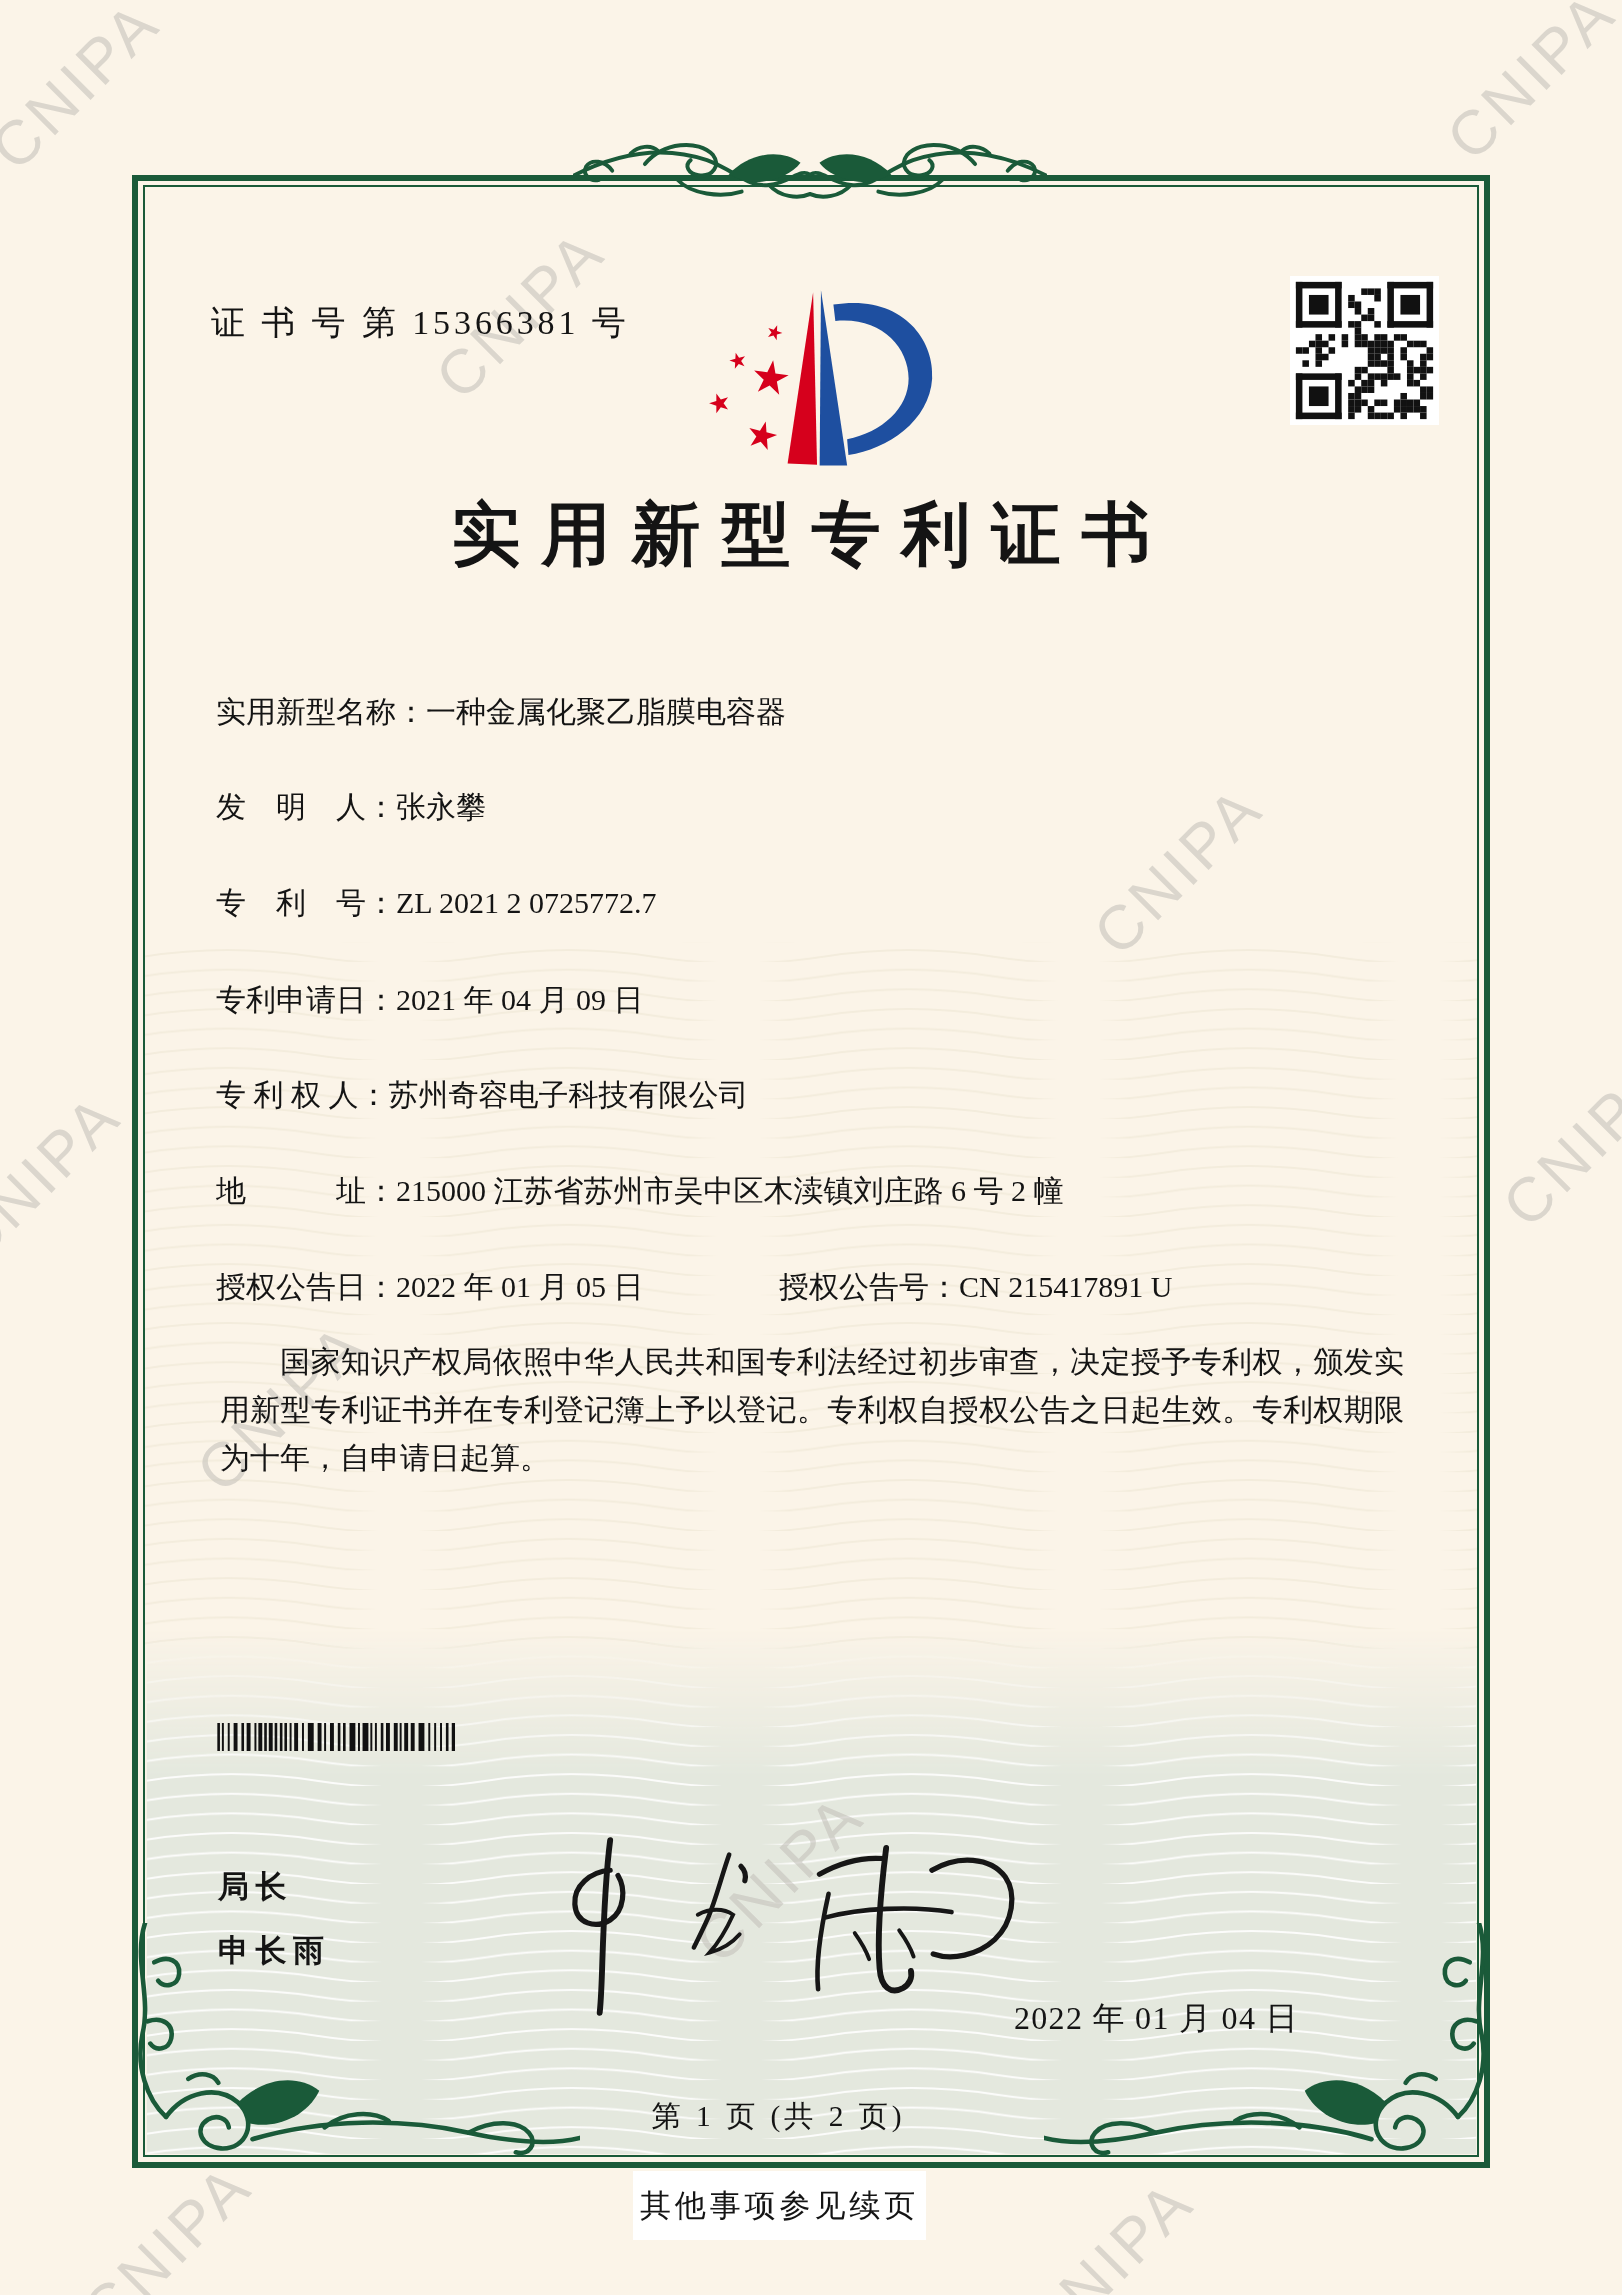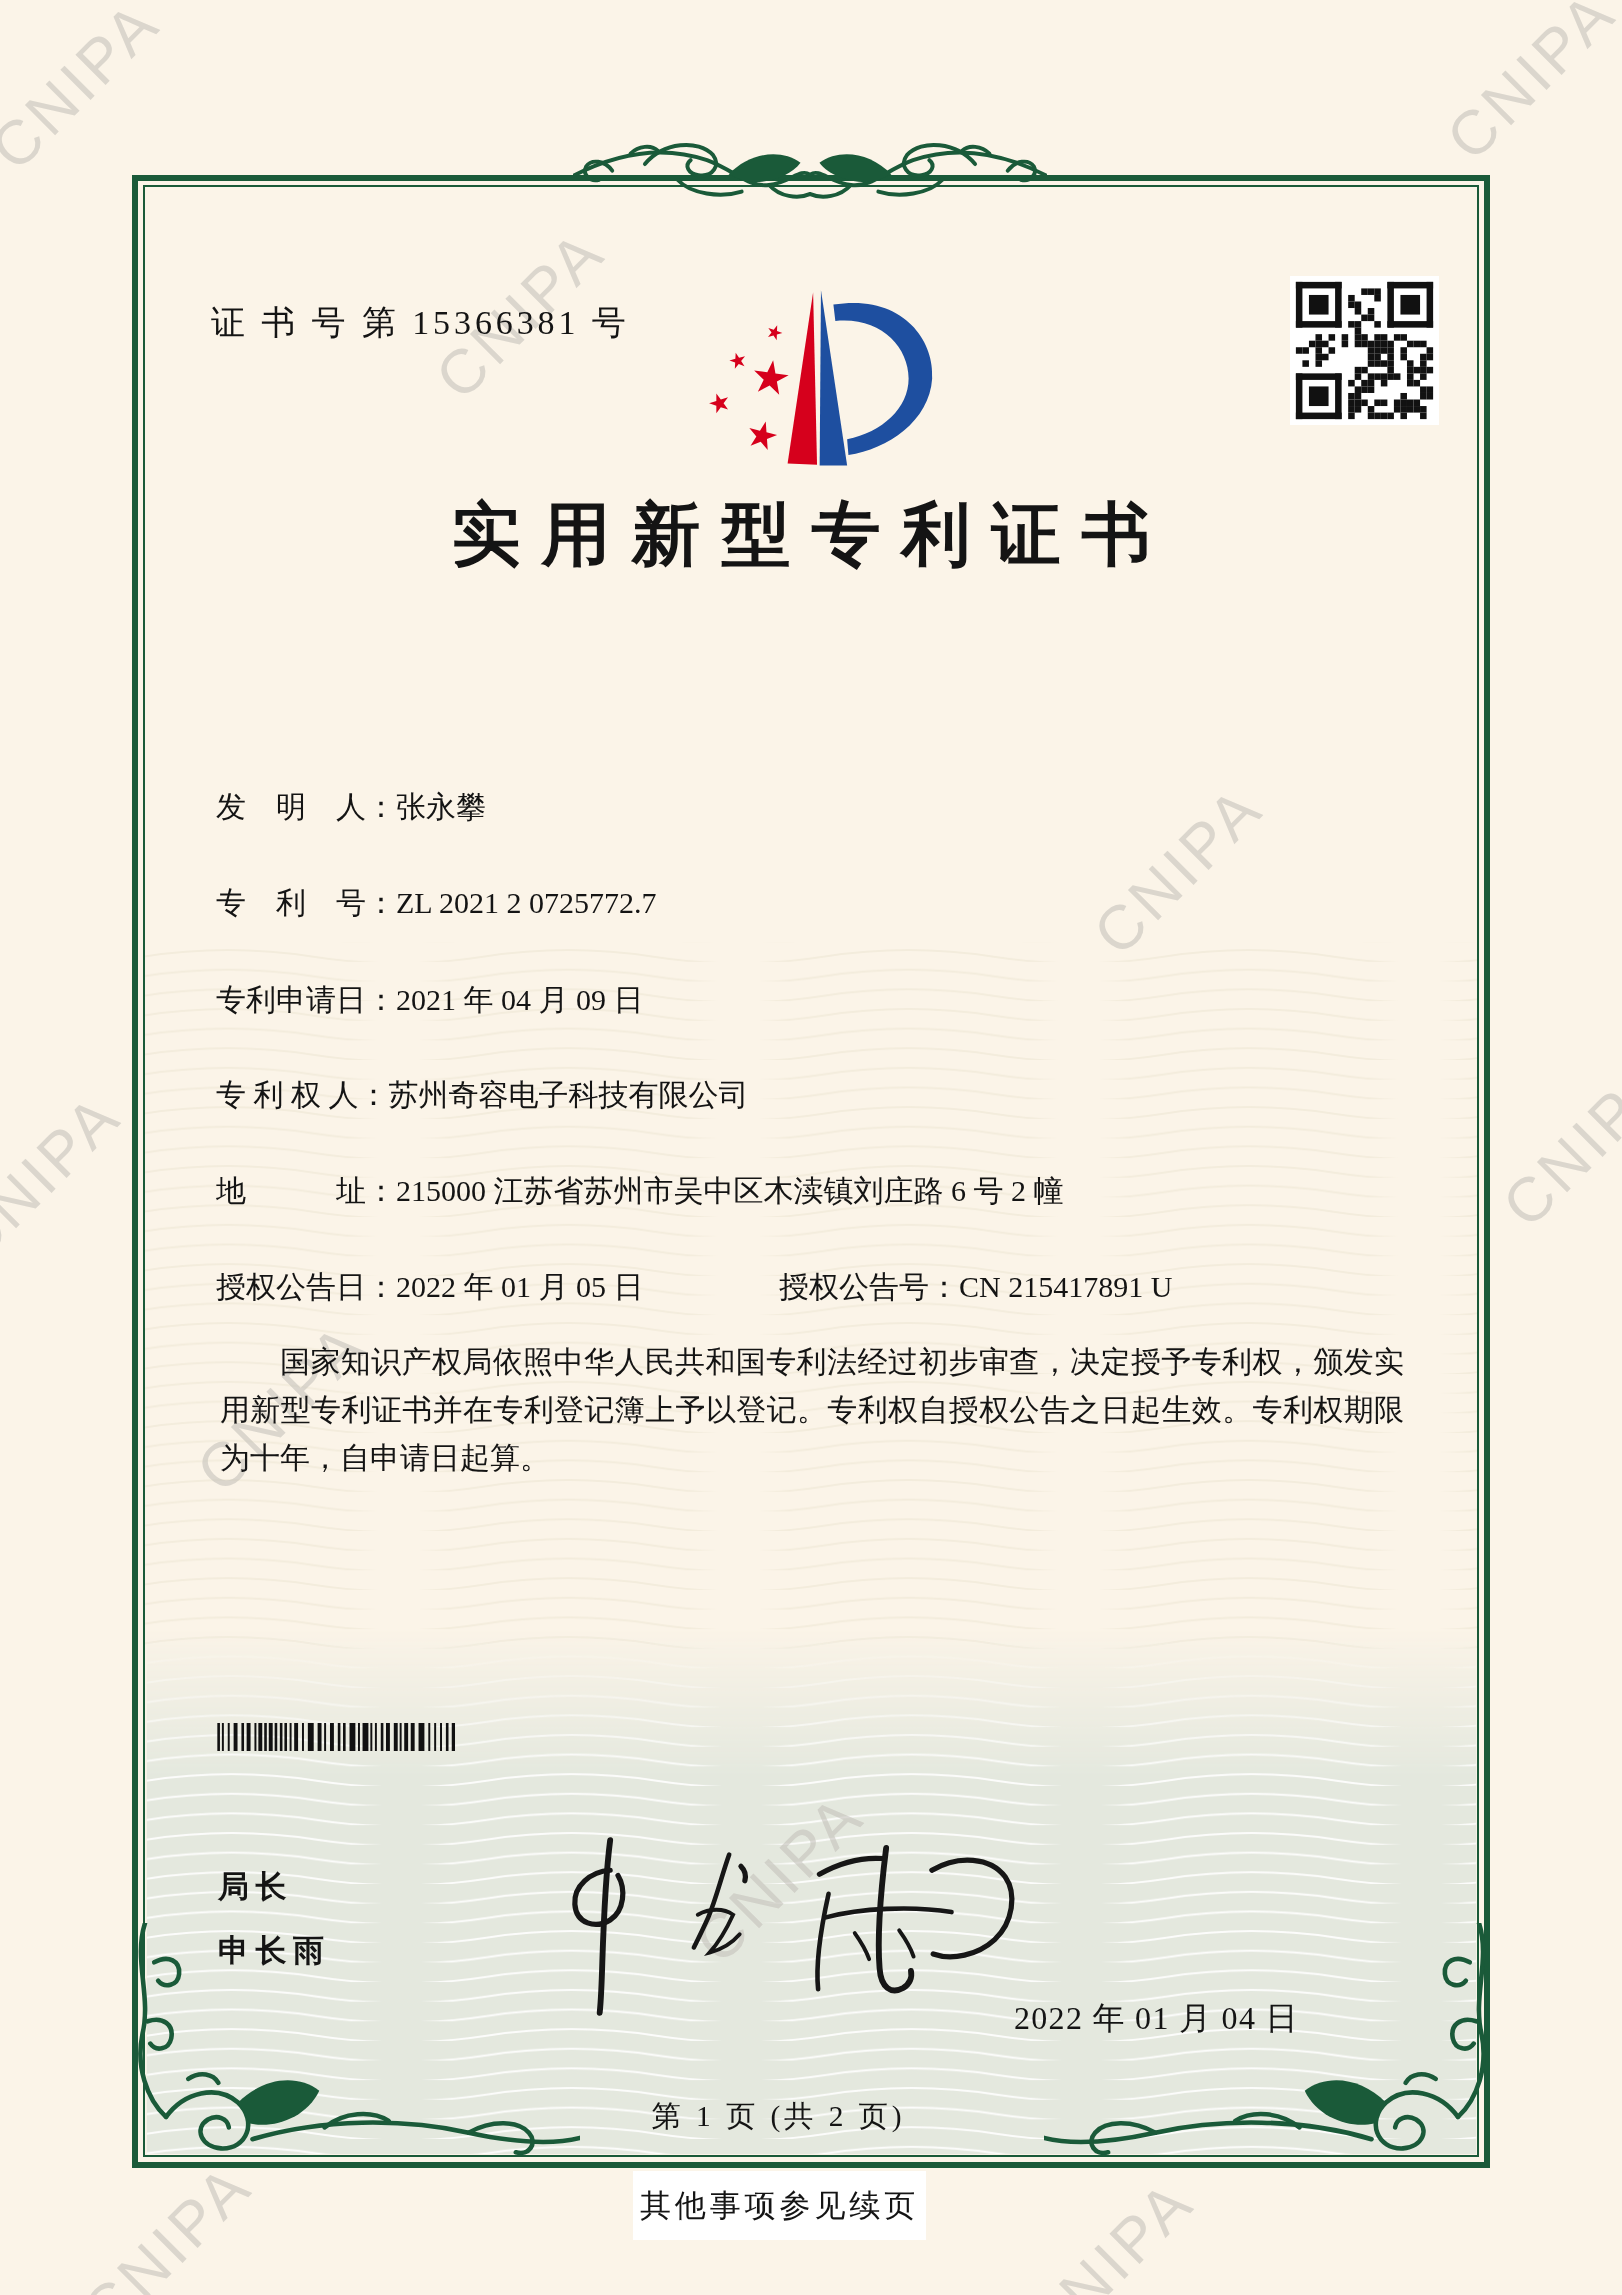--- a/index.html
+++ b/index.html
@@ -261,20 +261,21 @@
         <rect x="149" y="209" width="10" height="10" fill="#111"></rect>
         <rect x="169" y="209" width="10" height="10" fill="#111"></rect>
         <rect x="199" y="209" width="10" height="10" fill="#111"></rect>
       </svg>
   </div>
 
   <div class="abs cert-no">证 书 号 第 15366381 号</div>
 
   <div class="abs title">实用新型专利证书</div>
 
+  <div class="abs field" style="top:692px;">实用新型名称：一种金属化聚乙脂膜电容器</div>
   <div class="abs field" style="top:787px;">发　明　人：张永攀</div>
   <div class="abs field" style="top:883px;">专　利　号：ZL 2021 2 0725772.7</div>
   <div class="abs field" style="top:980px;">专利申请日：2021 年 04 月 09 日</div>
   <div class="abs field" style="top:1075px;">专 利 权 人：苏州奇容电子科技有限公司</div>
   <div class="abs field" style="top:1171px;">地　　　址：215000 江苏省苏州市吴中区木渎镇刘庄路 6 号 2 幢</div>
   <div class="abs field" style="top:1267px;">授权公告日：2022 年 01 月 05 日</div>
   <div class="abs grant-no">授权公告号：CN 215417891 U</div>
 
   <div class="abs paras">
     <p>国家知识产权局依照中华人民共和国专利法经过初步审查，决定授予专利权，颁发实用新型专利证书并在专利登记簿上予以登记。专利权自授权公告之日起生效。专利权期限为十年，自申请日起算。</p>

